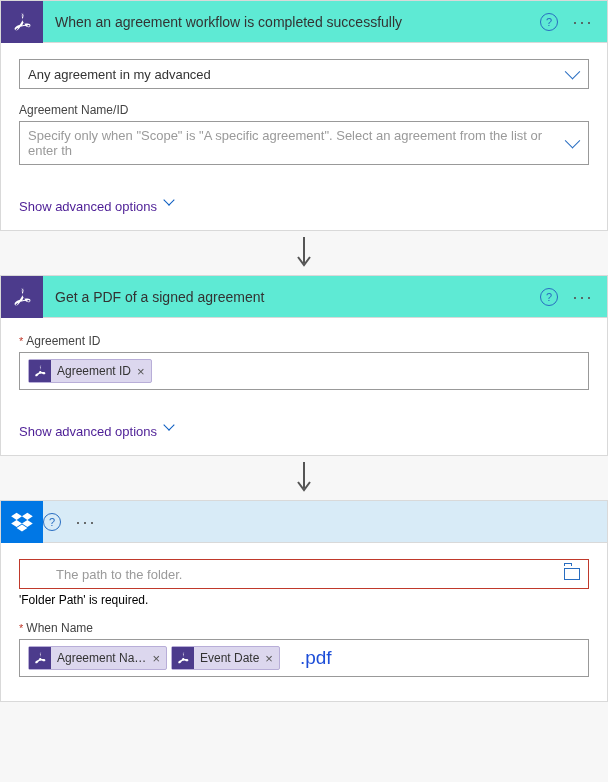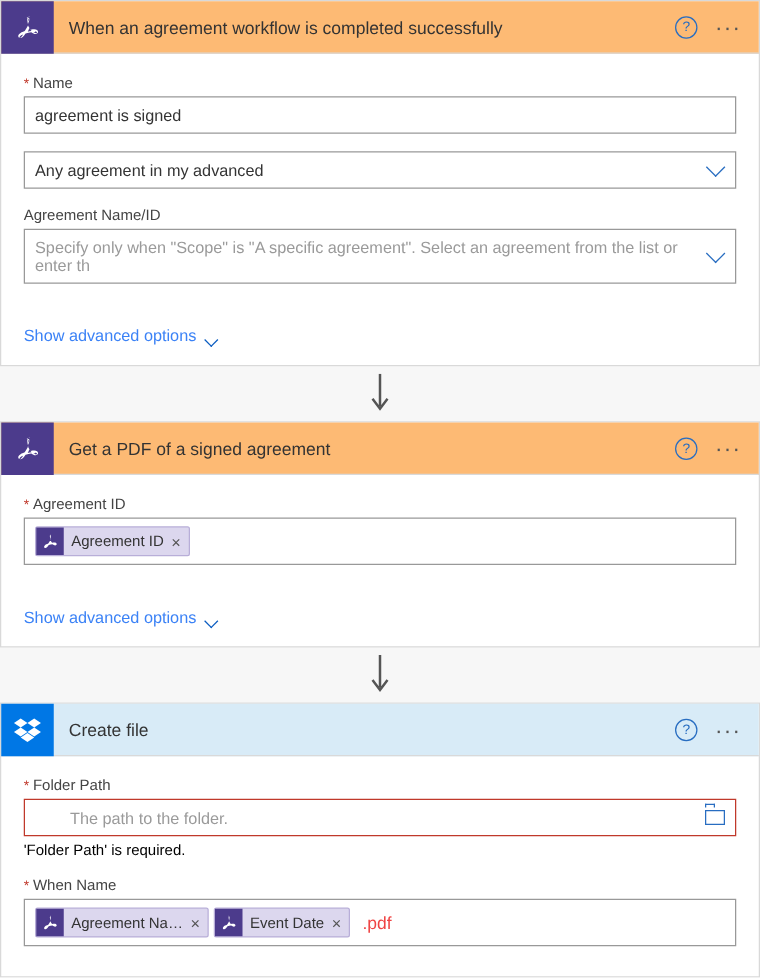--- a/index.html
+++ b/index.html
@@ -13,21 +13,21 @@
   .card {
     background: #fff;
     border: 1px solid #d9d9d9;
     margin: 0;
   }
   .card-header {
     display: flex;
     align-items: center;
     height: 42px;
     padding: 0 8px 0 0;
-    background: #fdba74;
+    background: #5eead4;
     border-bottom: 1px solid #d9d9d9;
   }
   .card-header.dropbox {
     background: #d8ebf7;
   }
   .icon-box {
     width: 42px;
     height: 42px;
     display: flex;
     align-items: center;
@@ -156,31 +156,31 @@
     justify-content: center;
     margin-right: 6px;
   }
   .token-x {
     margin-left: 6px;
     color: #555;
     cursor: pointer;
     font-size: 13px;
   }
   .after-text {
-    font-size: 14px;
-    color: #ef4444;
-    margin-left: 6px;
+    font-size: 19px;
+    color: #1d4ed8;
+    margin-left: 16px;
   }
   .show-advanced {
-    color: #3b82f6;
+    color: #4c1d95;
     font-size: 13px;
     padding: 10px 18px 16px 18px;
     cursor: pointer;
     display: flex;
-    align-items: flex-end;
+    align-items: flex-start;
   }
   .show-advanced .chev {
     margin-left: 8px;
     width: 8px;
     height: 8px;
     border-right: 1.5px solid #0a5cc1;
     border-bottom: 1.5px solid #0a5cc1;
     transform: rotate(45deg);
     margin-top: -3px;
   }
@@ -204,26 +204,20 @@
           <path fill="#fff" d="M14.5 2c-1.5 0-2.7 1.2-2.7 2.7 0 1.3.3 3.2.9 5.2-.9 1.8-2 3.7-3.1 5.2-2 .7-3.8 1.6-4.8 2.6-.6.6-.9 1.2-.9 1.8 0 1 .8 1.7 1.8 1.7 1.3 0 2.9-1.3 4.6-4 1.6-.5 3.4-.9 5-1.1 1.3 1 2.6 1.6 3.7 1.6 1.3 0 2.2-.9 2.2-2 0-1.3-1.3-2.1-3.3-2.1-.9 0-2 .1-3.1.3-1-1.1-1.9-2.5-2.6-4 .5-1.6.9-3.2.9-4.4 0-1.8-.9-2.7-2.2-2.7h1.6zm-1.6 1.5c.4 0 .7.4.7 1.2 0 .8-.2 1.9-.5 3.1-.4-1.5-.6-2.8-.6-3.5 0-.5.2-.8.4-.8zm.8 8.7c.5 1 1.1 2 1.8 2.8-1.1.2-2.2.4-3.3.7.5-1 1-2.2 1.5-3.5zm4.8 3.2c1.2 0 1.8.4 1.8.9 0 .4-.3.7-.9.7-.6 0-1.4-.4-2.3-1 .5-.1 1-.1 1.4-.1v-.5zm-10.6 3.2c-1 1.6-1.9 2.5-2.5 2.5-.2 0-.4-.1-.4-.4 0-.3.2-.6.5-1 .5-.5 1.4-1 2.4-1.5v.4z"></path>
         </svg>
     </div>
     <div class="card-title">When an agreement workflow is completed successfully</div>
     <div class="header-actions">
       <div class="help-icon">?</div>
       <div class="ellipsis">···</div>
     </div>
   </div>
   <div class="card-body">
-    <div class="field">
-      <label class="field-label req">Name</label>
-      <div class="input-box">
-        <span>agreement is signed</span>
-      </div>
-    </div>
     <div class="field">
       <div class="input-box select">
         <span>Any agreement in my advanced</span>
       </div>
     </div>
     <div class="field">
       <label class="field-label">Agreement Name/ID</label>
       <div class="input-box select">
         <span class="placeholder">Specify only when "Scope" is "A specific agreement". Select an agreement from the list or enter th</span>
       </div>
@@ -282,29 +276,27 @@
     </svg>
 </div>
 
 <div class="card">
   <div class="card-header dropbox">
     <div class="icon-box dropbox-bg">
       <svg class="dropbox-svg" viewBox="0 0 24 24">
           <path fill="#fff" d="M6 3 L12 7 L6 11 L0 7 Z M18 3 L24 7 L18 11 L12 7 Z M6 11 L12 15 L6 19 L0 15 Z M18 11 L24 15 L18 19 L12 15 Z M6 20 L12 16 L18 20 L12 24 Z" transform="scale(0.9) translate(1.3,0)"></path>
         </svg>
     </div>
-    <div class="card-title">Create file</div>
     <div class="header-actions">
       <div class="help-icon">?</div>
       <div class="ellipsis">···</div>
     </div>
   </div>
   <div class="card-body">
     <div class="field">
-      <label class="field-label req">Folder Path</label>
       <div class="input-box folder error">
         <span class="placeholder">The path to the folder.</span>
       </div>
       <div class="error-text">'Folder Path' is required.</div>
     </div>
     <div class="field">
       <label class="field-label req">When Name</label>
       <div class="input-box">
         <span class="token">
           <span class="token-icon">

